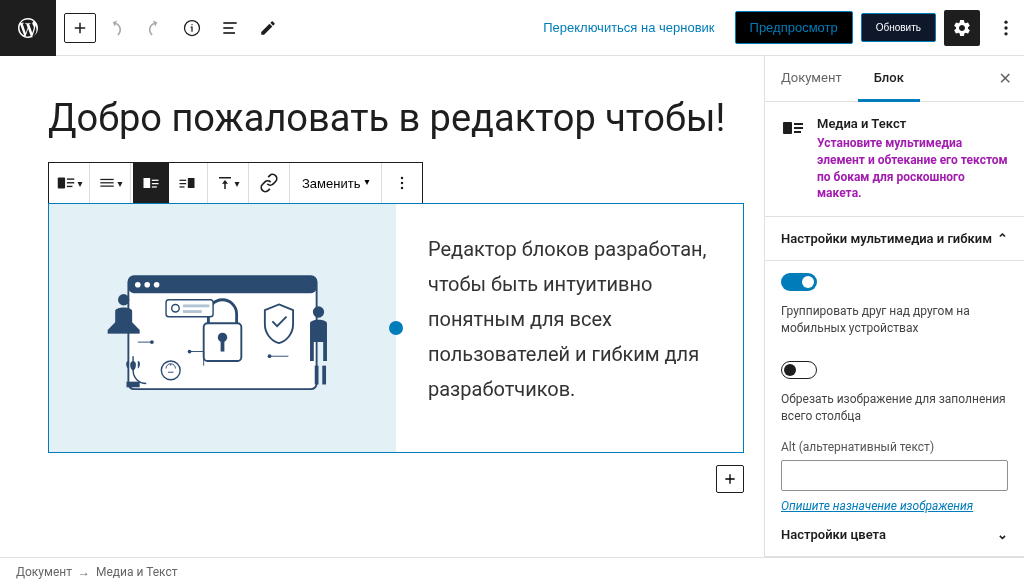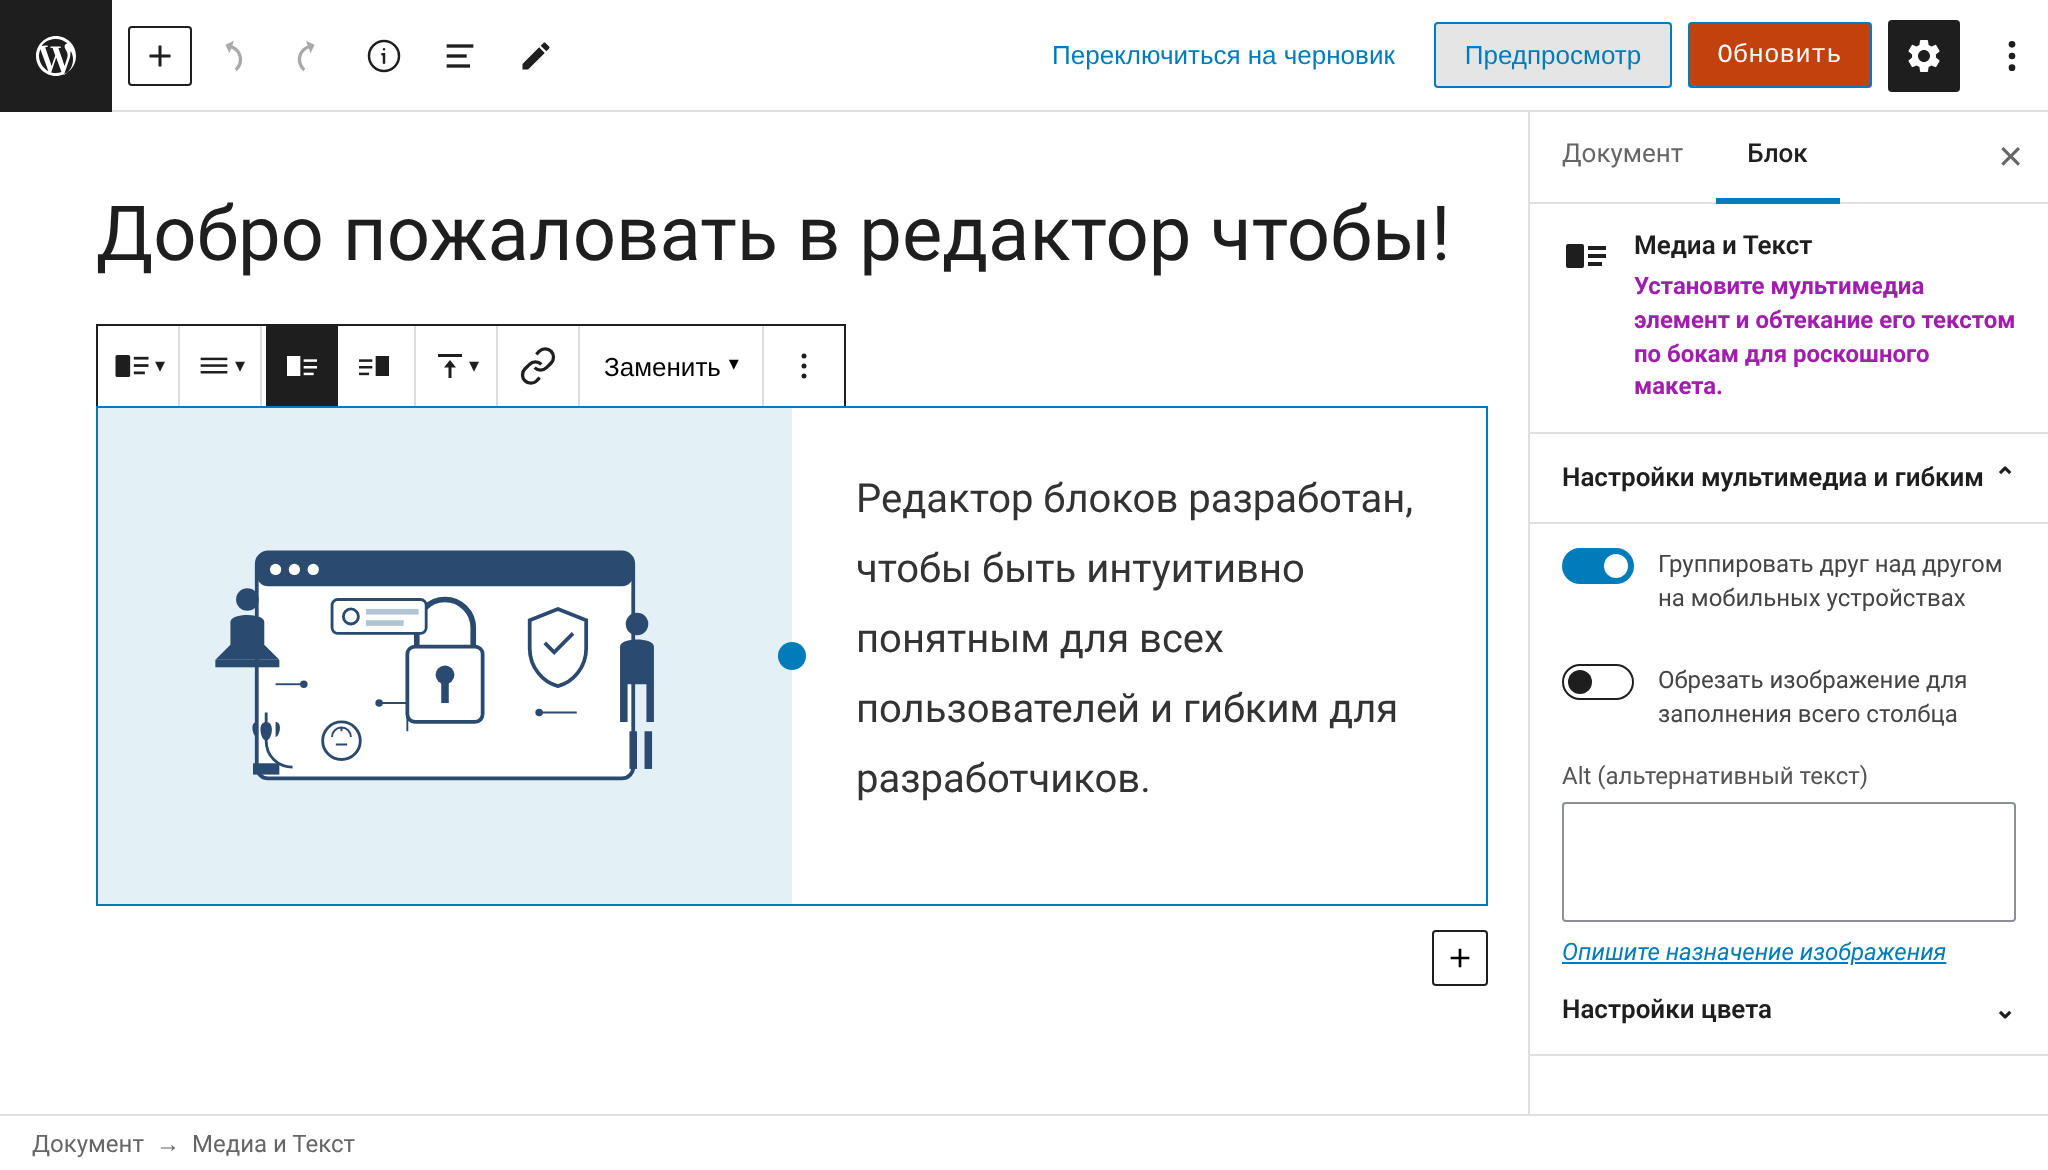--- a/index.html
+++ b/index.html
@@ -6,22 +6,22 @@
 body { font-family: -apple-system, BlinkMacSystemFont, "Segoe UI", Roboto, sans-serif; font-size: 13px; color: #1e1e1e; background: #fff; width: 1024px; height: 585px; overflow: hidden; position: relative; }
 .top-bar { height: 56px; display: flex; align-items: center; border-bottom: 1px solid #e0e0e0; }
 .wp-logo { width: 56px; height: 56px; background: #1e1e1e; display: flex; align-items: center; justify-content: center; }
 .wp-logo svg { width: 24px; height: 24px; fill: #fff; }
 .tb-left { display: flex; align-items: center; gap: 2px; padding-left: 8px; }
 .icon-btn { width: 36px; height: 36px; display: flex; align-items: center; justify-content: center; border: none; background: none; border-radius: 2px; color: #1e1e1e; cursor: pointer; }
 .icon-btn.framed { border: 1px solid #1e1e1e; width: 32px; height: 30px; }
 .icon-btn.dim { color: #aaa; }
 .tb-right { margin-left: auto; display: flex; align-items: center; gap: 8px; padding-right: 0; }
 .link-btn { color: #007cba; background: none; border: none; font-size: 13px; padding: 8px 12px; cursor: pointer; }
-.btn-outline { border: 1px solid #007cba; color: #007cba; background: #e5e5e5; padding: 8px 14px; font-size: 13px; border-radius: 2px; cursor: pointer; }
-.btn-primary { border: 1px solid #007cba; background: #c2410c; color: #fff; padding: 8px 14px; font-size: 13px; border-radius: 2px; cursor: pointer; font-family: Liberation Mono, monospace; }
+.btn-outline { border: 1px solid #007cba; color: #007cba; background: #000000; padding: 8px 14px; font-size: 13px; border-radius: 2px; cursor: pointer; }
+.btn-primary { border: 1px solid #007cba; background: #0f172a; color: #fff; padding: 8px 14px; font-size: 10px; border-radius: 2px; cursor: pointer; }
 .sq-btn { width: 36px; height: 36px; background: #1e1e1e; color: #fff; display: flex; align-items: center; justify-content: center; border: none; border-radius: 2px; cursor: pointer; }
 .main-wrap { display: flex; height: calc(585px - 56px - 28px); }
 .editor-area { flex: 1; padding: 40px 20px 20px 48px; overflow: auto; }
 .page-title { font-size: 38px; font-weight: 400; color: #1e1e1e; margin-bottom: 22px; }
 .block-toolbar { display: inline-flex; border: 1px solid #1e1e1e; background: #fff; height: 42px; align-items: stretch; }
 .bt-group { display: flex; align-items: center; border-right: 1px solid #ddd; padding: 0 2px; }
 .bt-group:last-child { border-right: none; }
 .bt-btn { width: 36px; height: 40px; display: flex; align-items: center; justify-content: center; background: none; border: none; cursor: pointer; color: #1e1e1e; }
 .bt-btn.active { background: #1e1e1e; color: #fff; }
 .bt-text { padding: 0 10px; font-size: 13px; display: flex; align-items: flex-start; gap: 4px; background: none; border: none; cursor: pointer; }
@@ -36,21 +36,21 @@
 .tabs { display: flex; border-bottom: 1px solid #e0e0e0; position: relative; }
 .tab { padding: 14px 16px; font-size: 13px; color: #666; cursor: pointer; }
 .tab.active { color: #1e1e1e; font-weight: 500; border-bottom: 3px solid #007cba; margin-bottom: -1px; }
 .tab-close { margin-left: auto; padding: 12px; color: #666; background: none; border: none; cursor: pointer; font-size: 16px; }
 .panel-row { padding: 14px 16px; border-bottom: 1px solid #e0e0e0; }
 .block-info { display: flex; gap: 12px; }
 .block-info-icon { width: 24px; height: 24px; flex-shrink: 0; }
 .block-info-title { font-weight: 600; margin-bottom: 4px; font-size: 13px; }
 .block-info-desc { font-size: 12px; color: #a21caf; line-height: 1.4; font-weight: bold; }
 .panel-header { display: flex; justify-content: space-between; align-items: center; padding: 14px 16px; font-weight: 600; font-size: 13px; border-bottom: 1px solid #e0e0e0; cursor: pointer; }
-.toggle-row { display: flex; gap: 12px; padding: 12px 16px; align-items: flex-start; }
+.toggle-row { display: flex; gap: 12px; padding: 12px 16px; align-items: flex-start; flex-direction: column; }
 .toggle { width: 36px; height: 18px; border-radius: 9px; position: relative; flex-shrink: 0; cursor: pointer; }
 .toggle.on { background: #007cba; }
 .toggle.off { background: #fff; border: 1.5px solid #1e1e1e; }
 .toggle-knob { width: 12px; height: 12px; border-radius: 50%; position: absolute; top: 50%; transform: translateY(-50%); }
 .toggle.on .toggle-knob { background: #fff; right: 3px; }
 .toggle.off .toggle-knob { background: #1e1e1e; left: 2px; }
 .toggle-label { font-size: 12px; color: #444; line-height: 1.4; }
 .field-label { font-size: 12px; color: #555; padding: 4px 16px 6px; }
 .alt-text { width: calc(100% - 32px); margin: 0 16px 8px; height: 60px; border: 1px solid #8c8f94; border-radius: 2px; resize: none; font-family: inherit; font-size: 13px; padding: 4px; }
 .help-link { color: #007cba; font-style: italic; font-size: 12px; padding: 0 16px; display: block; text-decoration: underline; }

